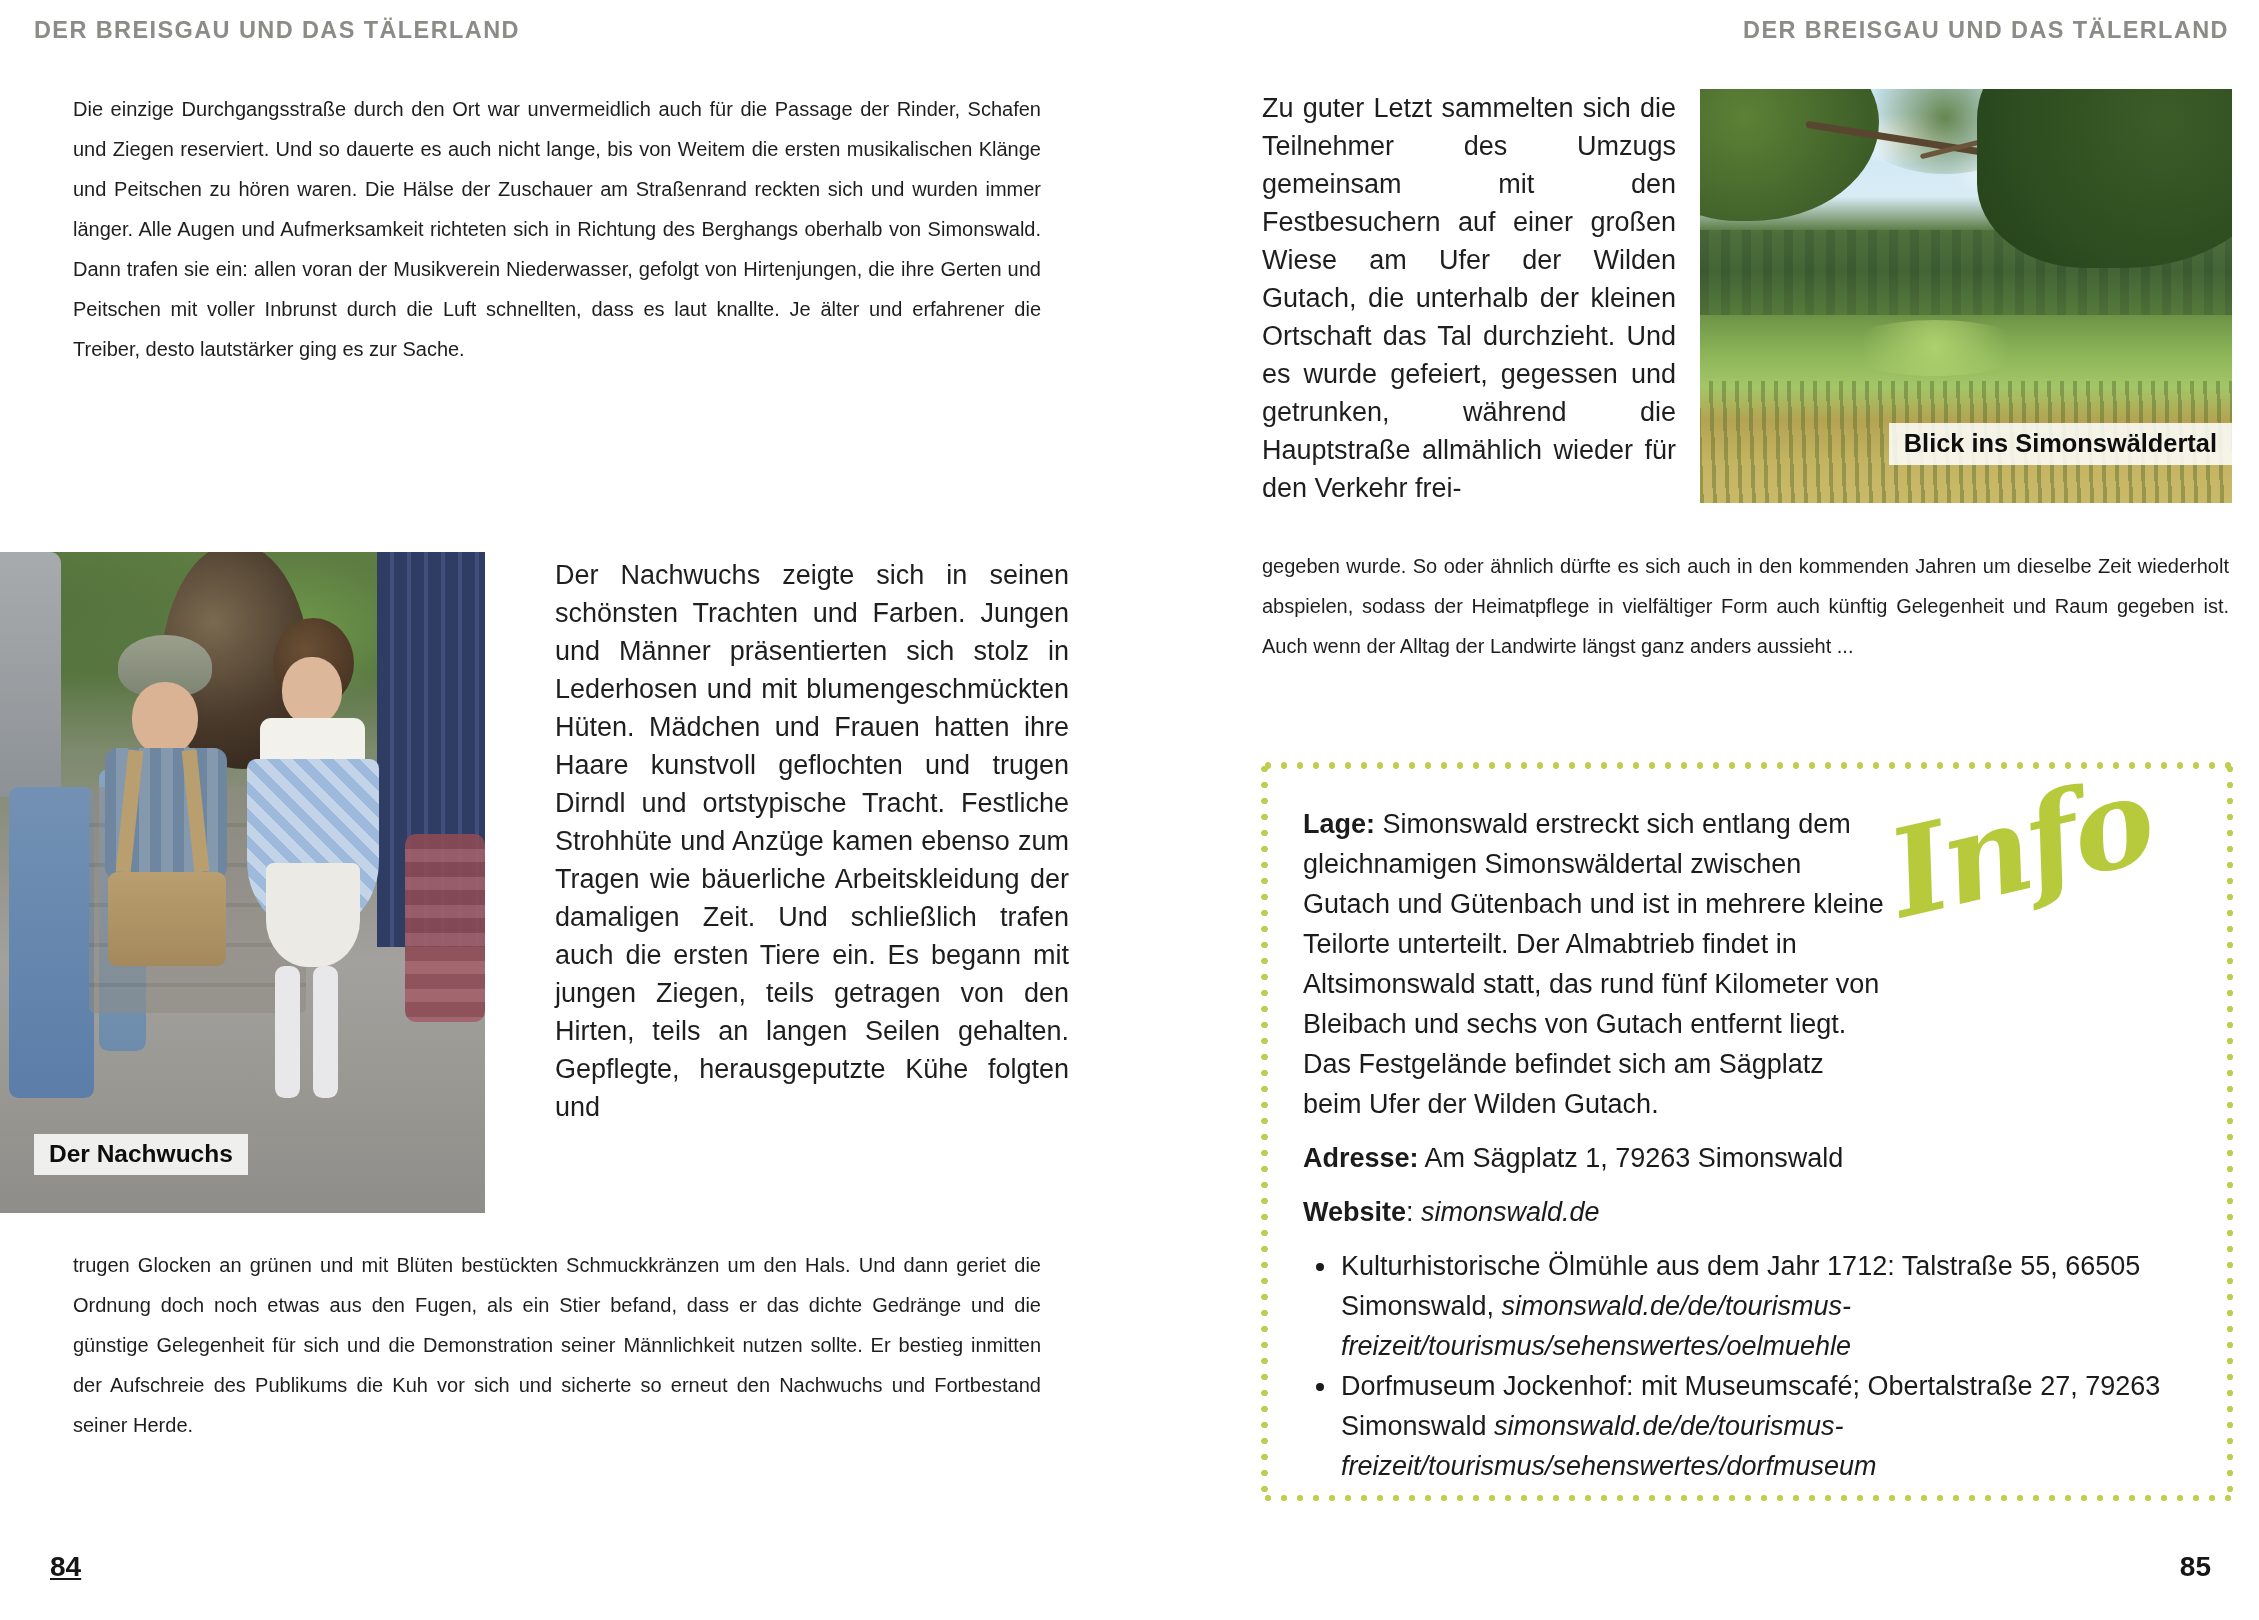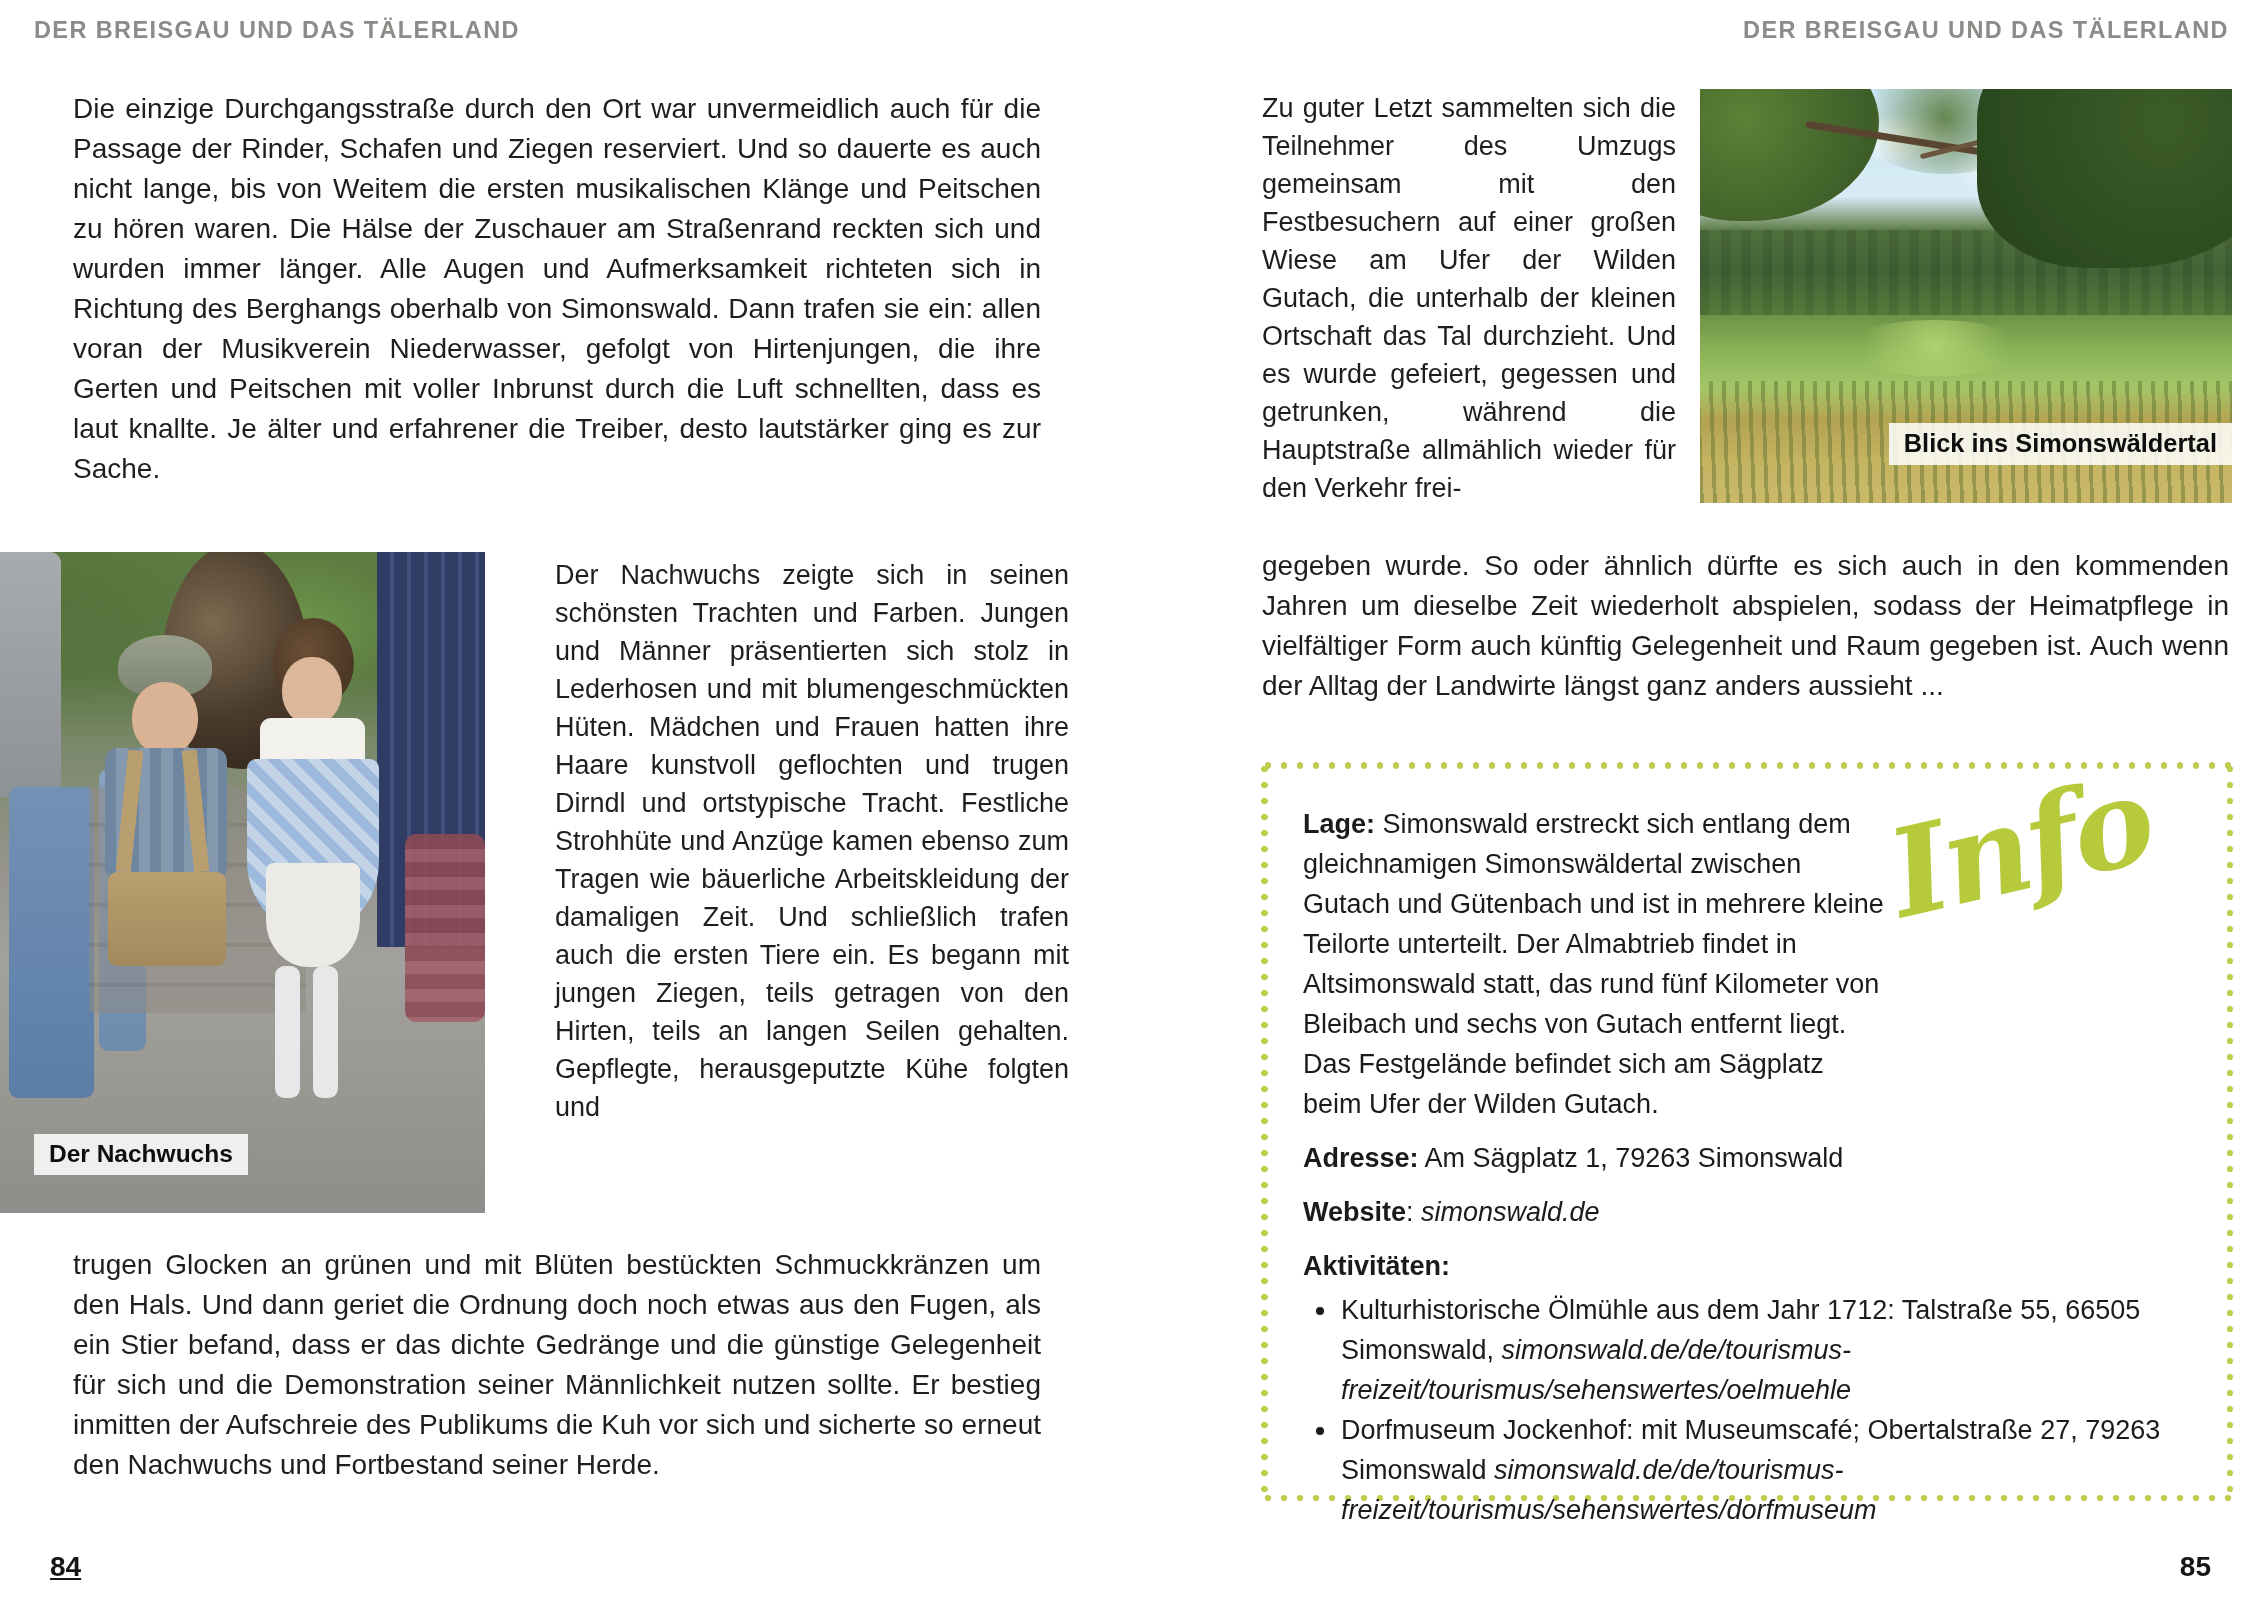--- a/index.html
+++ b/index.html
@@ -9,21 +9,21 @@
   }
   
   .runhead {
     position:absolute; top:17px; font-size:23.5px; font-weight:700;
     letter-spacing:1.4px; color:#8b8b88; white-space:nowrap;
   }
   .runhead.lft { left:34px; }
   .runhead.rgt { right:31px; }
   
   .para {
-    position:absolute; font-size:28px; line-height:40px; text-align:justify;
+    position:absolute; font-size:20px; line-height:40px; text-align:justify;
     hyphens:auto; -webkit-hyphens:auto; color:#1e1e1e;
   }
   .para.narrow { font-size:27px; line-height:38px; }
   #para-top-left    { left:73px;   top:89px;   width:968px; }
   #para-col-left    { left:527px;  top:556px;  width:514px;margin-left:28px;  }
   #para-bottom-left { left:73px;   top:1245px; width:968px; }
   #para-col-right   { left:1262px; top:89px;   width:414px;  }
   #para-bottom-right{ left:1262px; top:546px;  width:967px; }
   
   .pagenum { position:absolute; bottom:38px; font-size:28px; font-weight:700; color:#161616; }
@@ -187,21 +187,20 @@
 
   <div class="para" id="para-bottom-right">gegeben wurde. So oder ähnlich dürfte es sich auch in den kommenden Jahren um dieselbe Zeit wiederholt abspielen, sodass der Heimatpflege in vielfältiger Form auch künftig Gelegenheit und Raum gegeben ist. Auch wenn der Alltag der Landwirte längst ganz anders aussieht ...</div>
 
   <div class="info-box">
     <div class="info-script">Info</div>
     <div class="info-text">
       <div class="info-float"></div>
       <p class="info-para"><span class="b">Lage:</span><span> Simonswald erstreckt sich entlang dem gleichnamigen Simonswäldertal zwischen Gutach und Gütenbach und ist in mehrere kleine Teilorte unterteilt. Der Almabtrieb findet in Altsimonswald statt, das rund fünf Kilometer von Bleibach und sechs von Gutach entfernt liegt. Das Festgelände befindet sich am Sägplatz beim Ufer der Wilden Gutach.</span></p>
       <p class="info-para"><span class="b">Adresse:</span><span> Am Sägplatz 1, 79263 Simonswald</span></p>
       <p class="info-para"><span class="b">Website</span><span>: </span><span class="it">simonswald.de</span></p>
-      <p class="info-para info-head">Aktivitäten:</p>
       <ul class="info-bullets">
         <li><span>Kulturhistorische Ölmühle aus dem Jahr 1712: Talstraße 55, 66505 Simonswald, </span><span class="it">simonswald.de/de/tourismus-freizeit/tourismus/sehenswertes/oelmuehle</span></li>
         <li><span>Dorfmuseum Jockenhof: mit Museumscafé; Obertalstraße 27, 79263 Simonswald </span><span class="it">simonswald.de/de/tourismus-freizeit/tourismus/sehenswertes/dorfmuseum</span></li>
       </ul>
     </div>
   </div>
 
   <div class="pagenum rgt">85</div>
 
 </div>

